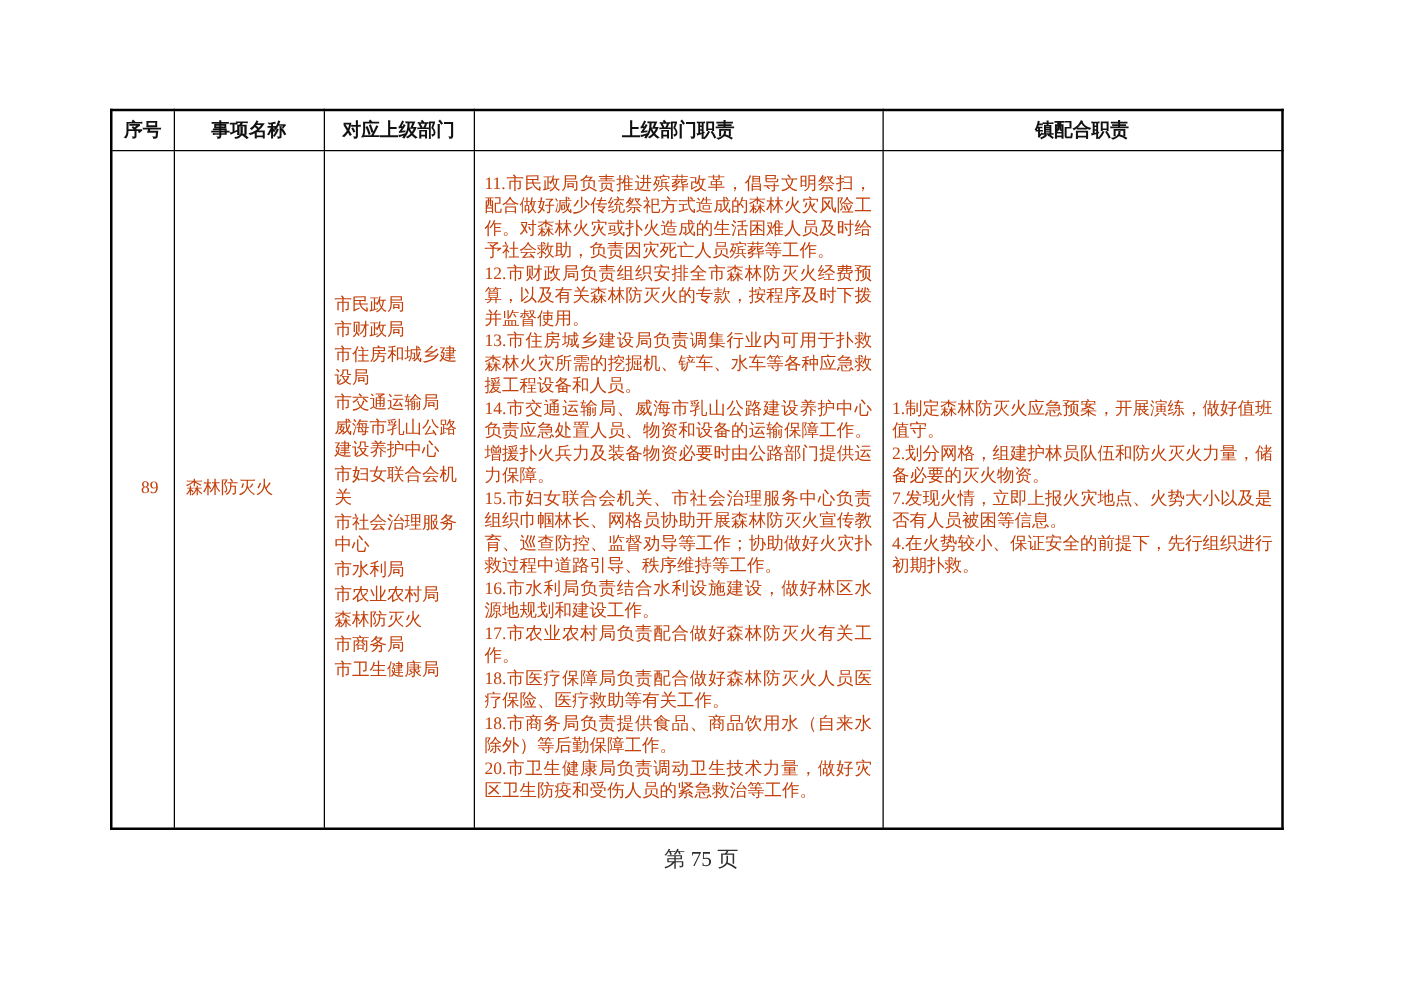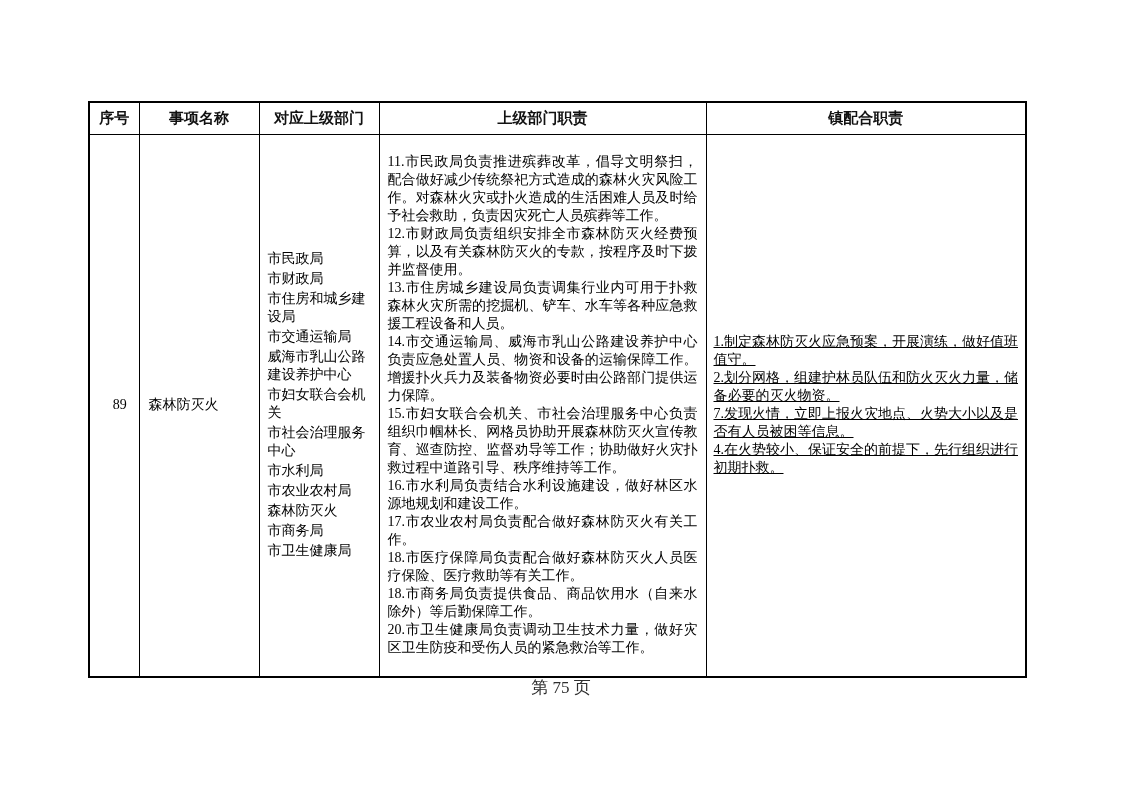--- a/index.html
+++ b/index.html
@@ -10,21 +10,21 @@
     font-family: "Liberation Serif", "DejaVu Serif", serif;
   }
   .page {
     position: relative;
     width: 1122px; height: 793px;
     background: #ffffff;
     overflow: hidden;
   }
   table.doc-table {
     position: absolute;
-    left: 88px; top: 101px;
+    left: 88px; top: 87px;
     width: 937px;
     border-collapse: collapse;
     table-layout: fixed;
     border: 2px solid #000000;
   }
   .doc-table th, .doc-table td {
     border: 1px solid #000000;
     padding-left: 12px;
   }
   .doc-table th {
@@ -34,29 +34,29 @@
     color: #111111;
     height: 32px;
     text-align: center;
     vertical-align: middle;
     padding: 0 2px;
   }
   .doc-table td {
     vertical-align: middle;
     font-size: 14px;
     line-height: 18px;
-    color: #000000;
+    color: #c2410c;
   }
   td.c-index { text-align: center; height: 543px; }
   td.c-name  { padding: 0 6px 0 9px; text-align: left; }
   td.c-depts { padding: 0 4px 0 6px; text-align: left; }
   td.c-depts .dept { margin: 2px; }
   td.c-duties { padding: 6px 8px; }
   td.c-duties p { margin: 0; text-align: justify; text-justify: inter-ideograph; }
-  td.c-town { padding: 4px 7px; text-decoration: underline; }
+  td.c-town { padding: 4px 7px; }
   td.c-town p { margin: 0; text-align: justify; text-justify: inter-ideograph; }
   .page-footer {
     position: absolute;
     top: 676px; left: 0;
     width: 1122px;
     text-align: center;
     font-size: 17px;
     color: #2e2e2e;
   }
 </style>

